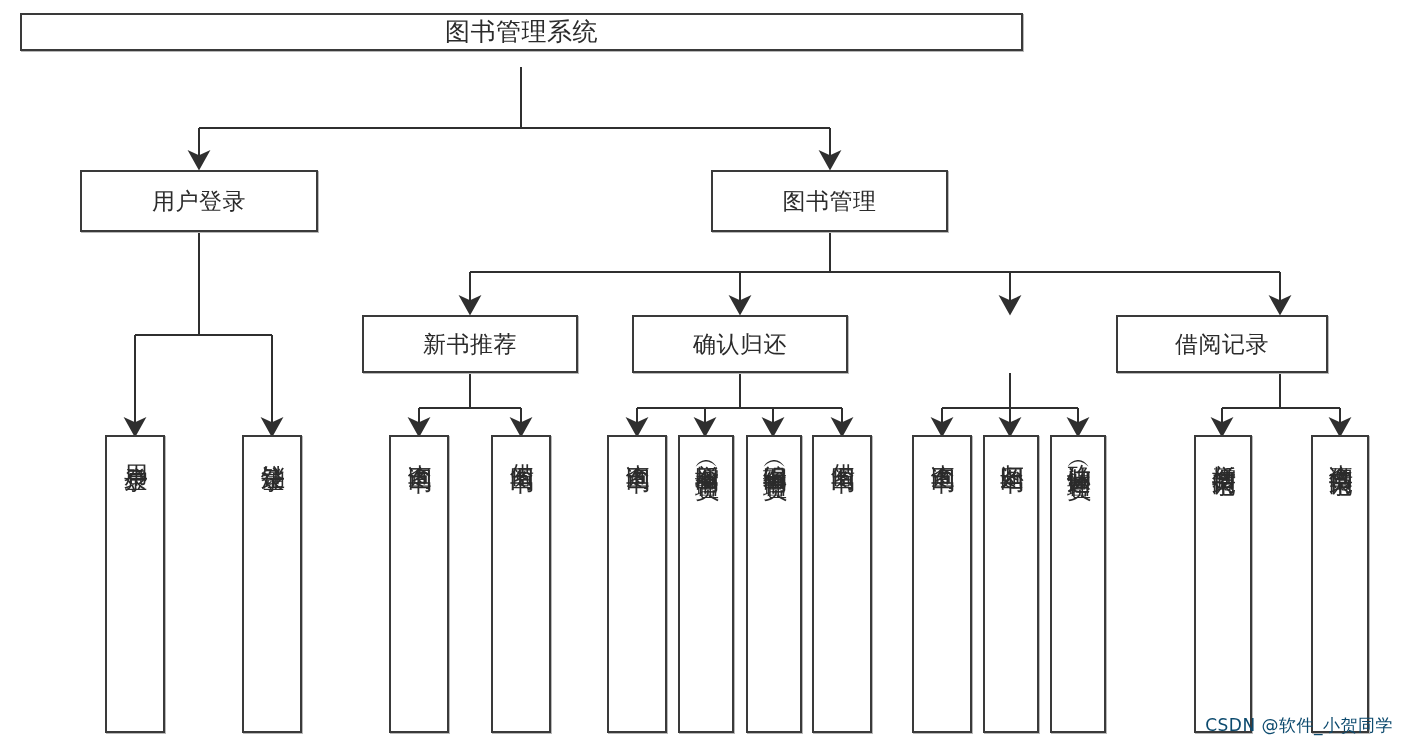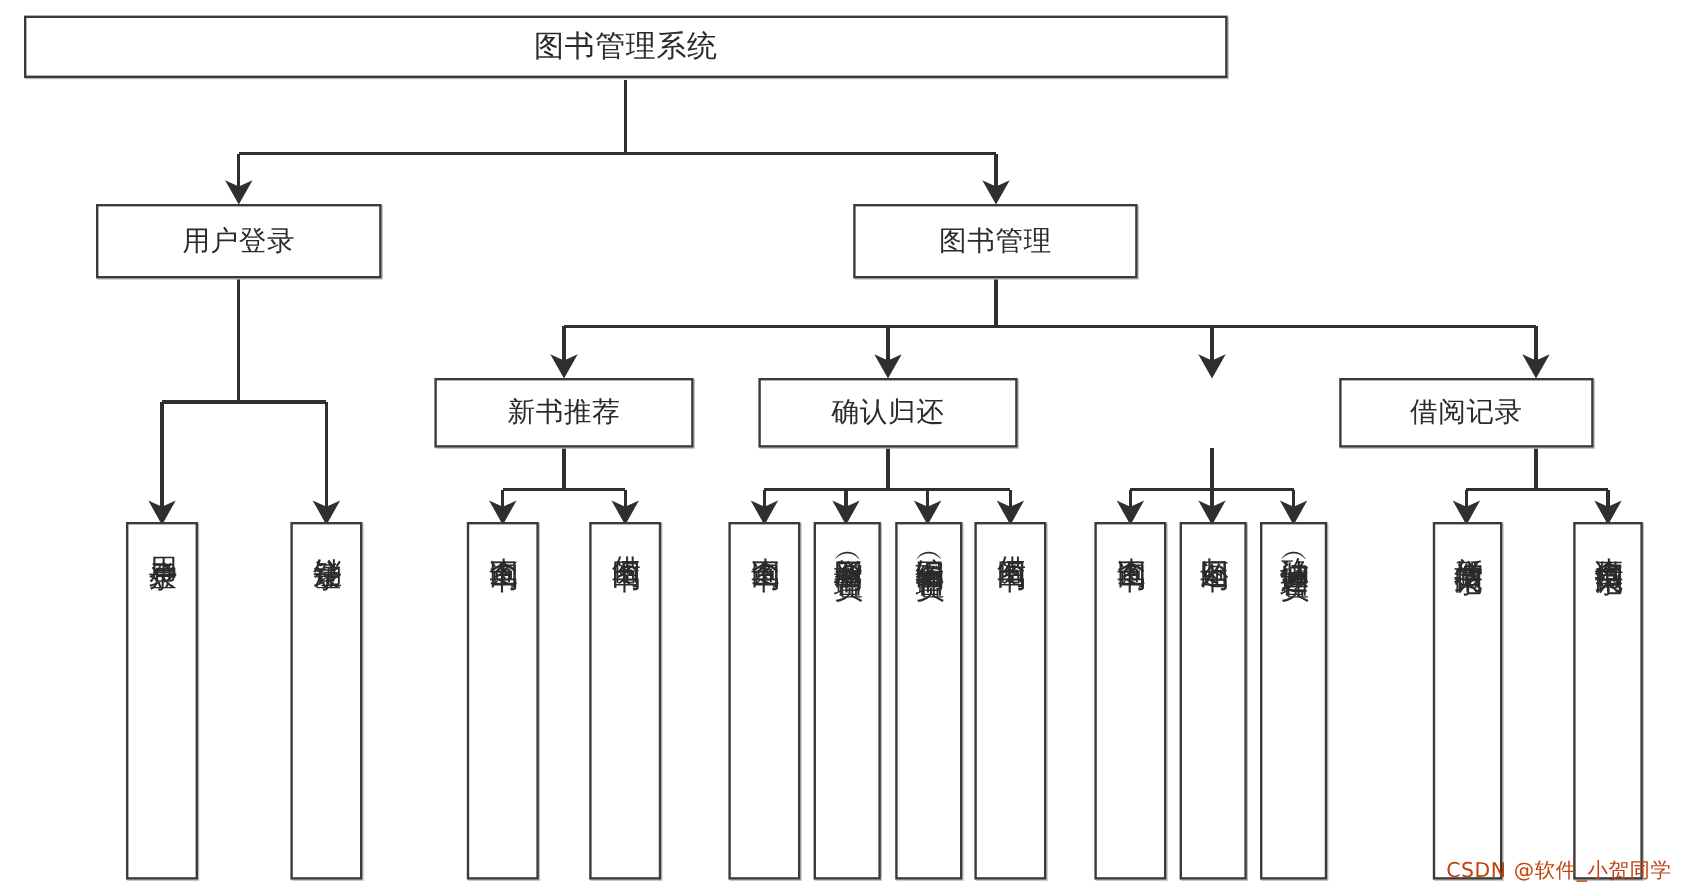--- a/index.html
+++ b/index.html
@@ -65,21 +65,21 @@
     max-height: 292px;
   }
   #root-node .node-label {
     font-size: 25px;
   }
   #watermark {
     position: absolute;
     right: 12px;
     bottom: 10px;
     font-size: 17px;
-    color: #c2410c;
+    color: #0c4a6e;
     letter-spacing: 0.5px;
     white-space: nowrap;
     user-select: none;
   }
 </style>
 </head>
 <body>
 
 <div id="diagram-root">
 
@@ -126,21 +126,21 @@
       <path d="M1010,408 L1010,427" marker-end="url(#arrow)"></path>
       <path d="M1078,408 L1078,427" marker-end="url(#arrow)"></path>
 
       <path d="M1280,373 L1280,408"></path>
       <path d="M1222,408 L1340,408"></path>
       <path d="M1222,408 L1222,427" marker-end="url(#arrow)"></path>
       <path d="M1340,408 L1340,427" marker-end="url(#arrow)"></path>
     </g>
   </svg>
 
-  <div class="node horizontal" id="root-node" style="left:20px; top:13px; width:1003px; height:52px;">
+  <div class="node horizontal" id="root-node" style="left:20px; top:13px; width:1003px; height:38px;">
     <span class="node-label">图书管理系统</span>
   </div>
 
   <div class="node horizontal" style="left:80px; top:170px; width:238px; height:62px;">
     <span class="node-label">用户登录</span>
   </div>
   <div class="node horizontal" style="left:362px; top:315px; width:216px; height:58px;">
     <span class="node-label">新书推荐</span>
   </div>
 

